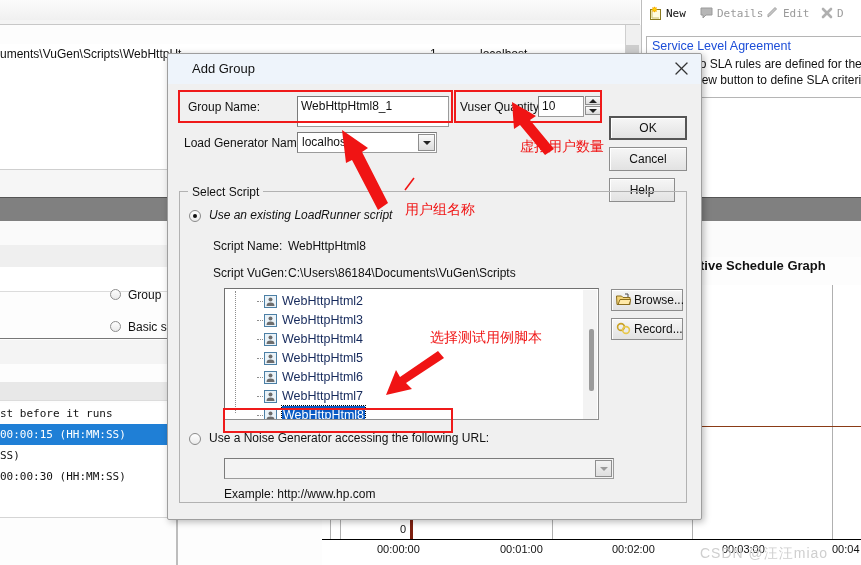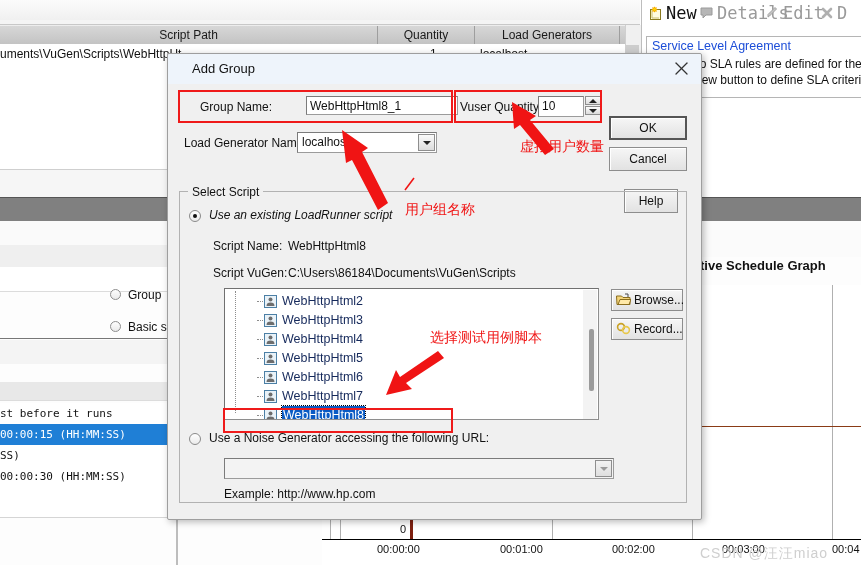--- a/index.html
+++ b/index.html
@@ -46,21 +46,21 @@
     font-family:"DejaVu Sans Mono","Liberation Mono",monospace;font-size:11px;color:#111;
     border-bottom:1px solid #d5d5d5;background:#fff;white-space:nowrap;overflow:hidden;}
   .sched-row.sel{background:#1f7fd6;color:#fff;}
   .sched-sep{position:absolute;left:0;width:176px;height:1px;background:#c9c9c9;}
 
   
   .right-panel{position:absolute;left:641px;top:0;width:220px;height:250px;background:#fff;
     border-left:1px solid #bdbdbd;}
   .rp-toolbar{position:absolute;left:0;top:2px;width:220px;height:24px;}
   .tb-btn{position:absolute;top:0;height:22px;display:flex;align-items:center;gap:3px;
-    font-family:"DejaVu Sans Mono","Liberation Mono",monospace;font-size:17px;}
+    font-family:"DejaVu Sans Mono","Liberation Mono",monospace;font-size:11px;}
   .tb-btn.dim{color:#9a9a9a;}
   .tb-btn.act{color:#111;}
   .sla-box{position:absolute;left:4px;top:36px;width:214px;height:60px;border:1px solid #b5b5b5;
     border-right:none;background:#fff;}
   .sla-title{position:absolute;left:5px;top:2px;font-size:12.5px;color:#1d4ed8;white-space:nowrap;}
   .sla-l1{position:absolute;left:5px;top:20px;font-size:12px;color:#111;white-space:nowrap;}
   .sla-l2{position:absolute;left:5px;top:36px;font-size:12px;color:#111;white-space:nowrap;}
 
   .rp-gray{position:absolute;left:641px;top:197px;width:220px;height:24px;background:#808080;
     border-top:1px solid #555;border-bottom:1px solid #555;}
@@ -135,25 +135,20 @@
   svg{display:block;}
 </style>
 </head>
 <body>
 
 <div id="bg">
 
   <div class="top-strip"></div>
   <div class="top-strip2"></div>
 
-  <div class="grid-head">
-    <div class="gh-cell" style="left:0;width:378px;">Script Path</div>
-    <div class="gh-cell" style="left:378px;width:97px;">Quantity</div>
-    <div class="gh-cell" style="left:475px;width:145px;">Load Generators</div>
-  </div>
 
   <div class="grid-row">
     <div class="gr-cell" style="left:0;width:376px;">uments\VuGen\Scripts\WebHttpHt</div>
     <div class="gr-cell" style="left:430px;width:40px;">1</div>
     <div class="gr-cell" style="left:480px;width:130px;">localhost</div>
   </div>
   <div class="grid-blank"></div>
   <div class="vscroll"></div>
   <div class="vscroll-thumb"></div>
 
@@ -266,22 +261,22 @@
         <g stroke="#333" stroke-width="1.3" stroke-linecap="round">
           <line x1="5" y1="5" x2="16" y2="16"></line>
             <line x1="16" y1="5" x2="5" y2="16"></line>
         </g>
       </svg>
     </div>
   </div>
 
   <div class="dlg-body">
 
-    <div class="lbl" style="left:32px;top:16px;">Group Name:</div>
-    <div class="tfield" style="left:138px;top:12px;width:152px;height:19px;line-height:19px;">WebHttpHtml8_1</div>
+    <div class="lbl" style="left:20px;top:16px;">Group Name:</div>
+    <div class="tfield" style="left:129px;top:12px;width:152px;height:31px;line-height:19px;">WebHttpHtml8_1</div>
     <div class="redrect" style="left:10px;top:6px;width:275px;height:33px;"></div>
 
     <div class="lbl" style="left:292px;top:16px;">Vuser Quantity:</div>
     <div class="tfield" style="left:370px;top:12px;width:46px;height:21px;line-height:19px;">10</div>
     <div class="spin" style="left:417px;top:12px;height:21px;">
       <div style="top:0;">
           <span class="arrow-up"></span>
         </div>
       <div style="top:10px;">
           <span class="arrow-dn"></span>
@@ -292,21 +287,21 @@
     <div class="lbl" style="left:16px;top:52px;">Load Generator Name:</div>
     <div class="combo" style="left:129px;top:48px;width:140px;height:21px;">
       <span class="txt">localhost</span>
       <span class="btn">
           <i class="arrow-dn"></i>
         </span>
     </div>
 
     <div class="btn3d def" style="left:441px;top:32px;width:78px;height:24px;line-height:20px;">OK</div>
     <div class="btn3d" style="left:441px;top:63px;width:78px;height:24px;line-height:22px;">Cancel</div>
-    <div class="btn3d" style="left:456px;top:94px;width:54px;height:24px;line-height:22px;margin-top:11px;">Help</div>
+    <div class="btn3d" style="left:441px;top:94px;width:66px;height:24px;line-height:22px;">Help</div>
 
     <div class="group-box" style="left:11px;top:107px;width:508px;height:312px;"></div>
     <div class="group-cap" style="left:20px;top:101px;">Select Script</div>
 
     <div class="radio2 on" style="left:21px;top:126px;"></div>
     <div class="lbl" style="left:41px;top:124px;font-style:italic;">Use an existing LoadRunner script</div>
 
     <div class="lbl" style="left:45px;top:155px;">Script Name:</div>
     <div class="lbl" style="left:120px;top:155px;">WebHttpHtml8</div>
 

